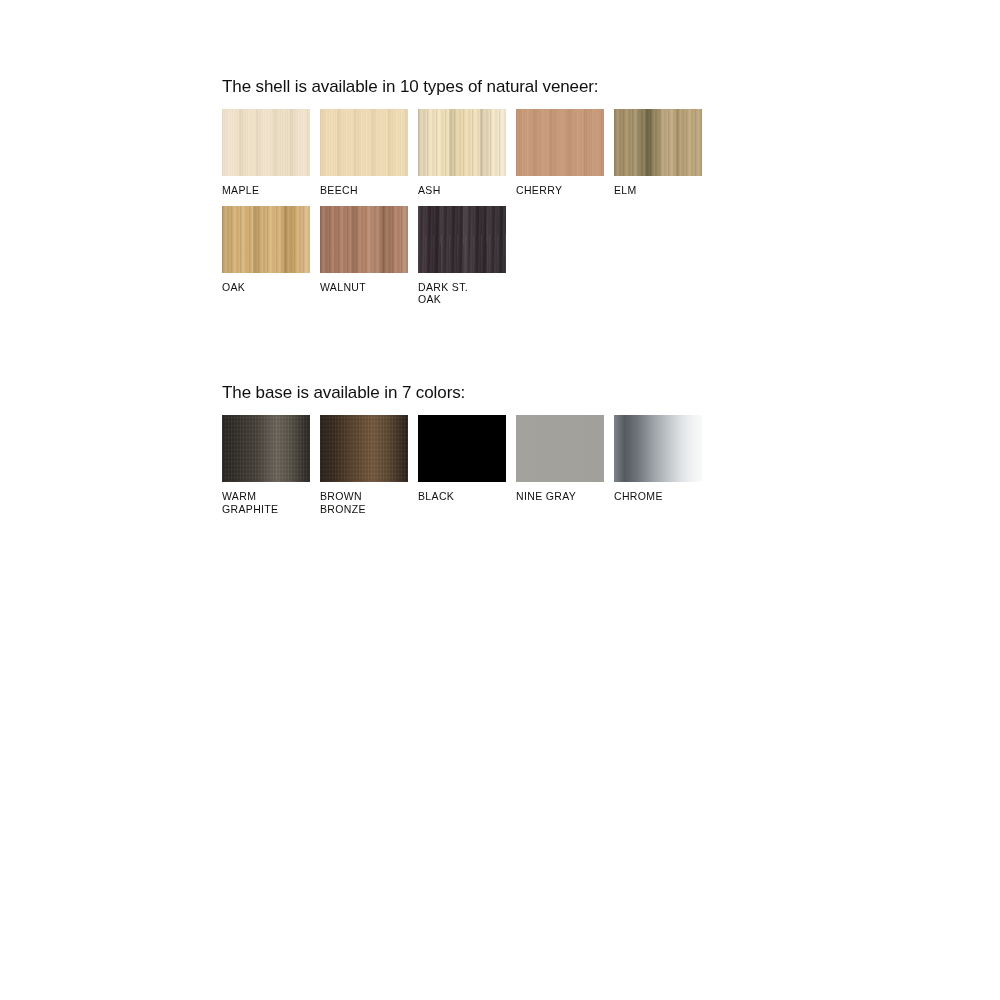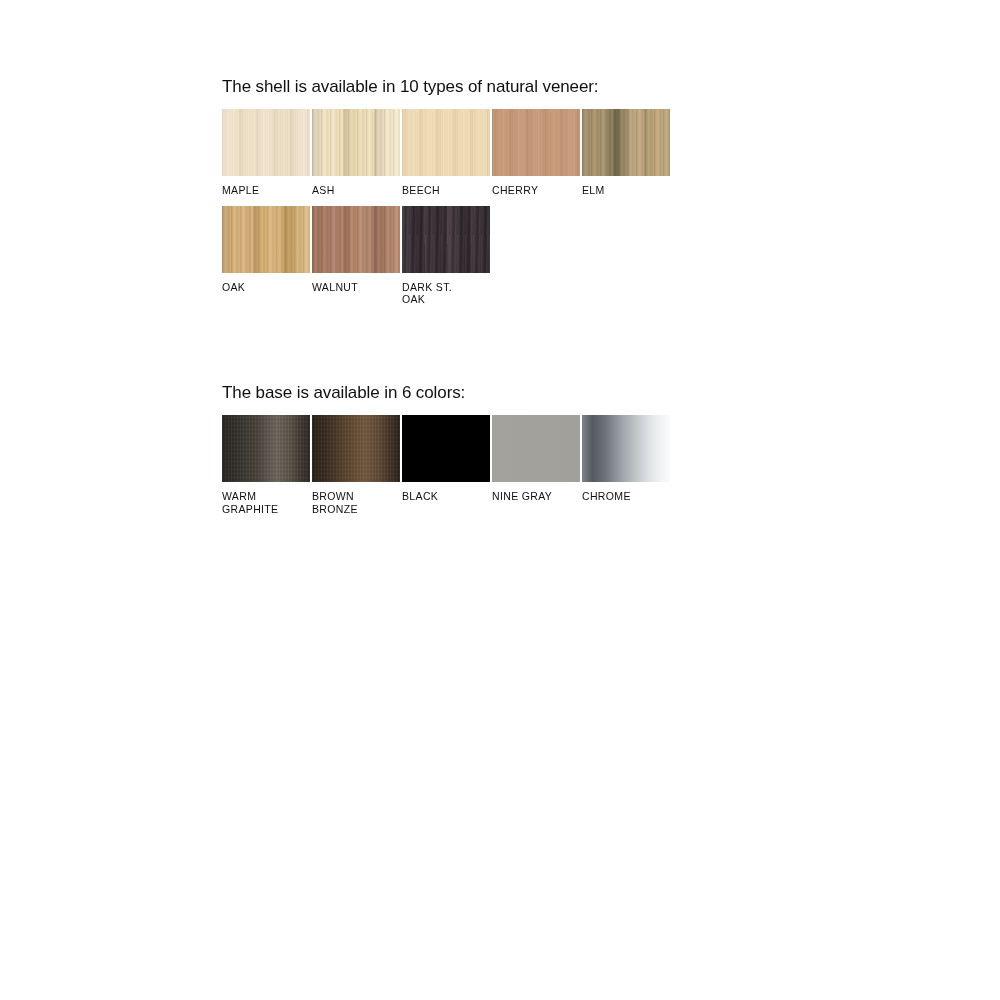--- a/index.html
+++ b/index.html
@@ -33,21 +33,21 @@
     line-height: 22px;
     font-weight: 400;
     letter-spacing: -0.1px;
     color: #12100e;
     margin: 0 0 11px 0;
     white-space: nowrap;
   }
 
   .swatch-row {
     display: flex;
-    gap: 2px;
+    gap: 10px;
     margin-bottom: 9px;
   }
 
   .swatch-cell {
     width: 88px;
     flex: 0 0 88px;
   }
 
   .swatch-chip {
     width: 88px;
@@ -141,32 +141,32 @@
     <h2 class="section-heading">The shell is available in 10 types of natural veneer:</h2>
 
     <div class="swatch-row">
       <div class="swatch-cell">
         <div class="swatch-chip" style="background-color: rgb(243, 228, 205); background-image: linear-gradient(90deg, rgb(246, 233, 214) 0%, rgb(241, 225, 199) 22%, rgb(244, 229, 205) 48%, rgb(238, 223, 196) 74%, rgb(245, 232, 212) 100%);">
           <div class="grain"></div>
         </div>
         <div class="swatch-label">MAPLE</div>
       </div>
       <div class="swatch-cell">
-        <div class="swatch-chip" style="background-color: rgb(243, 227, 189); background-image: linear-gradient(90deg, rgb(245, 232, 200) 0%, rgb(242, 226, 187) 26%, rgb(239, 220, 176) 55%, rgb(244, 229, 195) 78%, rgb(246, 234, 208) 100%);">
-          <div class="grain grain-strong"></div>
-        </div>
-        <div class="swatch-label">ASH</div>
-      </div>
-      <div class="swatch-cell">
         <div class="swatch-chip" style="background-color: rgb(241, 221, 181);">
           <div class="grain"></div>
         </div>
         <div class="swatch-label">BEECH</div>
       </div>
       <div class="swatch-cell">
+        <div class="swatch-chip" style="background-color: rgb(243, 227, 189); background-image: linear-gradient(90deg, rgb(245, 232, 200) 0%, rgb(242, 226, 187) 26%, rgb(239, 220, 176) 55%, rgb(244, 229, 195) 78%, rgb(246, 234, 208) 100%);">
+          <div class="grain grain-strong"></div>
+        </div>
+        <div class="swatch-label">ASH</div>
+      </div>
+      <div class="swatch-cell">
         <div class="swatch-chip" style="background-color: rgb(201, 154, 121);">
           <div class="grain"></div>
         </div>
         <div class="swatch-label">CHERRY</div>
       </div>
       <div class="swatch-cell">
         <div class="swatch-chip" style="background-color: rgb(185, 159, 110); background-image: linear-gradient(90deg, rgb(182, 160, 121) 0%, rgb(159, 138, 96) 24%, rgb(125, 115, 80) 38%, rgb(185, 162, 119) 58%, rgb(196, 172, 128) 82%, rgb(180, 156, 109) 100%);">
           <div class="grain grain-strong"></div>
         </div>
         <div class="swatch-label">ELM</div>
@@ -190,21 +190,21 @@
         <div class="swatch-chip" style="background-color: rgb(58, 48, 54); background-image: linear-gradient(90deg, rgb(59, 49, 55) 0%, rgb(52, 43, 49) 28%, rgb(62, 52, 58) 56%, rgb(51, 42, 48) 80%, rgb(60, 50, 56) 100%);">
           <div class="grain grain-dark"></div>
         </div>
         <div class="swatch-label">DARK ST.
 OAK</div>
       </div>
     </div>
   </div>
 
   <div class="section section-base">
-    <h2 class="section-heading">The base is available in 6 colors:</h2>
+    <h2 class="section-heading">The base is available in 7 colors:</h2>
 
     <div class="swatch-row">
       <div class="swatch-cell">
         <div class="swatch-chip" style="background-color: rgb(74, 68, 62); background-image: linear-gradient(90deg, rgb(42, 39, 35) 0%, rgb(51, 47, 42) 14%, rgb(74, 68, 60) 40%, rgb(109, 102, 93) 62%, rgb(89, 82, 72) 78%, rgb(58, 53, 47) 92%, rgb(45, 41, 37) 100%);">
           <div class="metal-texture"></div>
         </div>
         <div class="swatch-label">WARM
 GRAPHITE</div>
       </div>
       <div class="swatch-cell">

